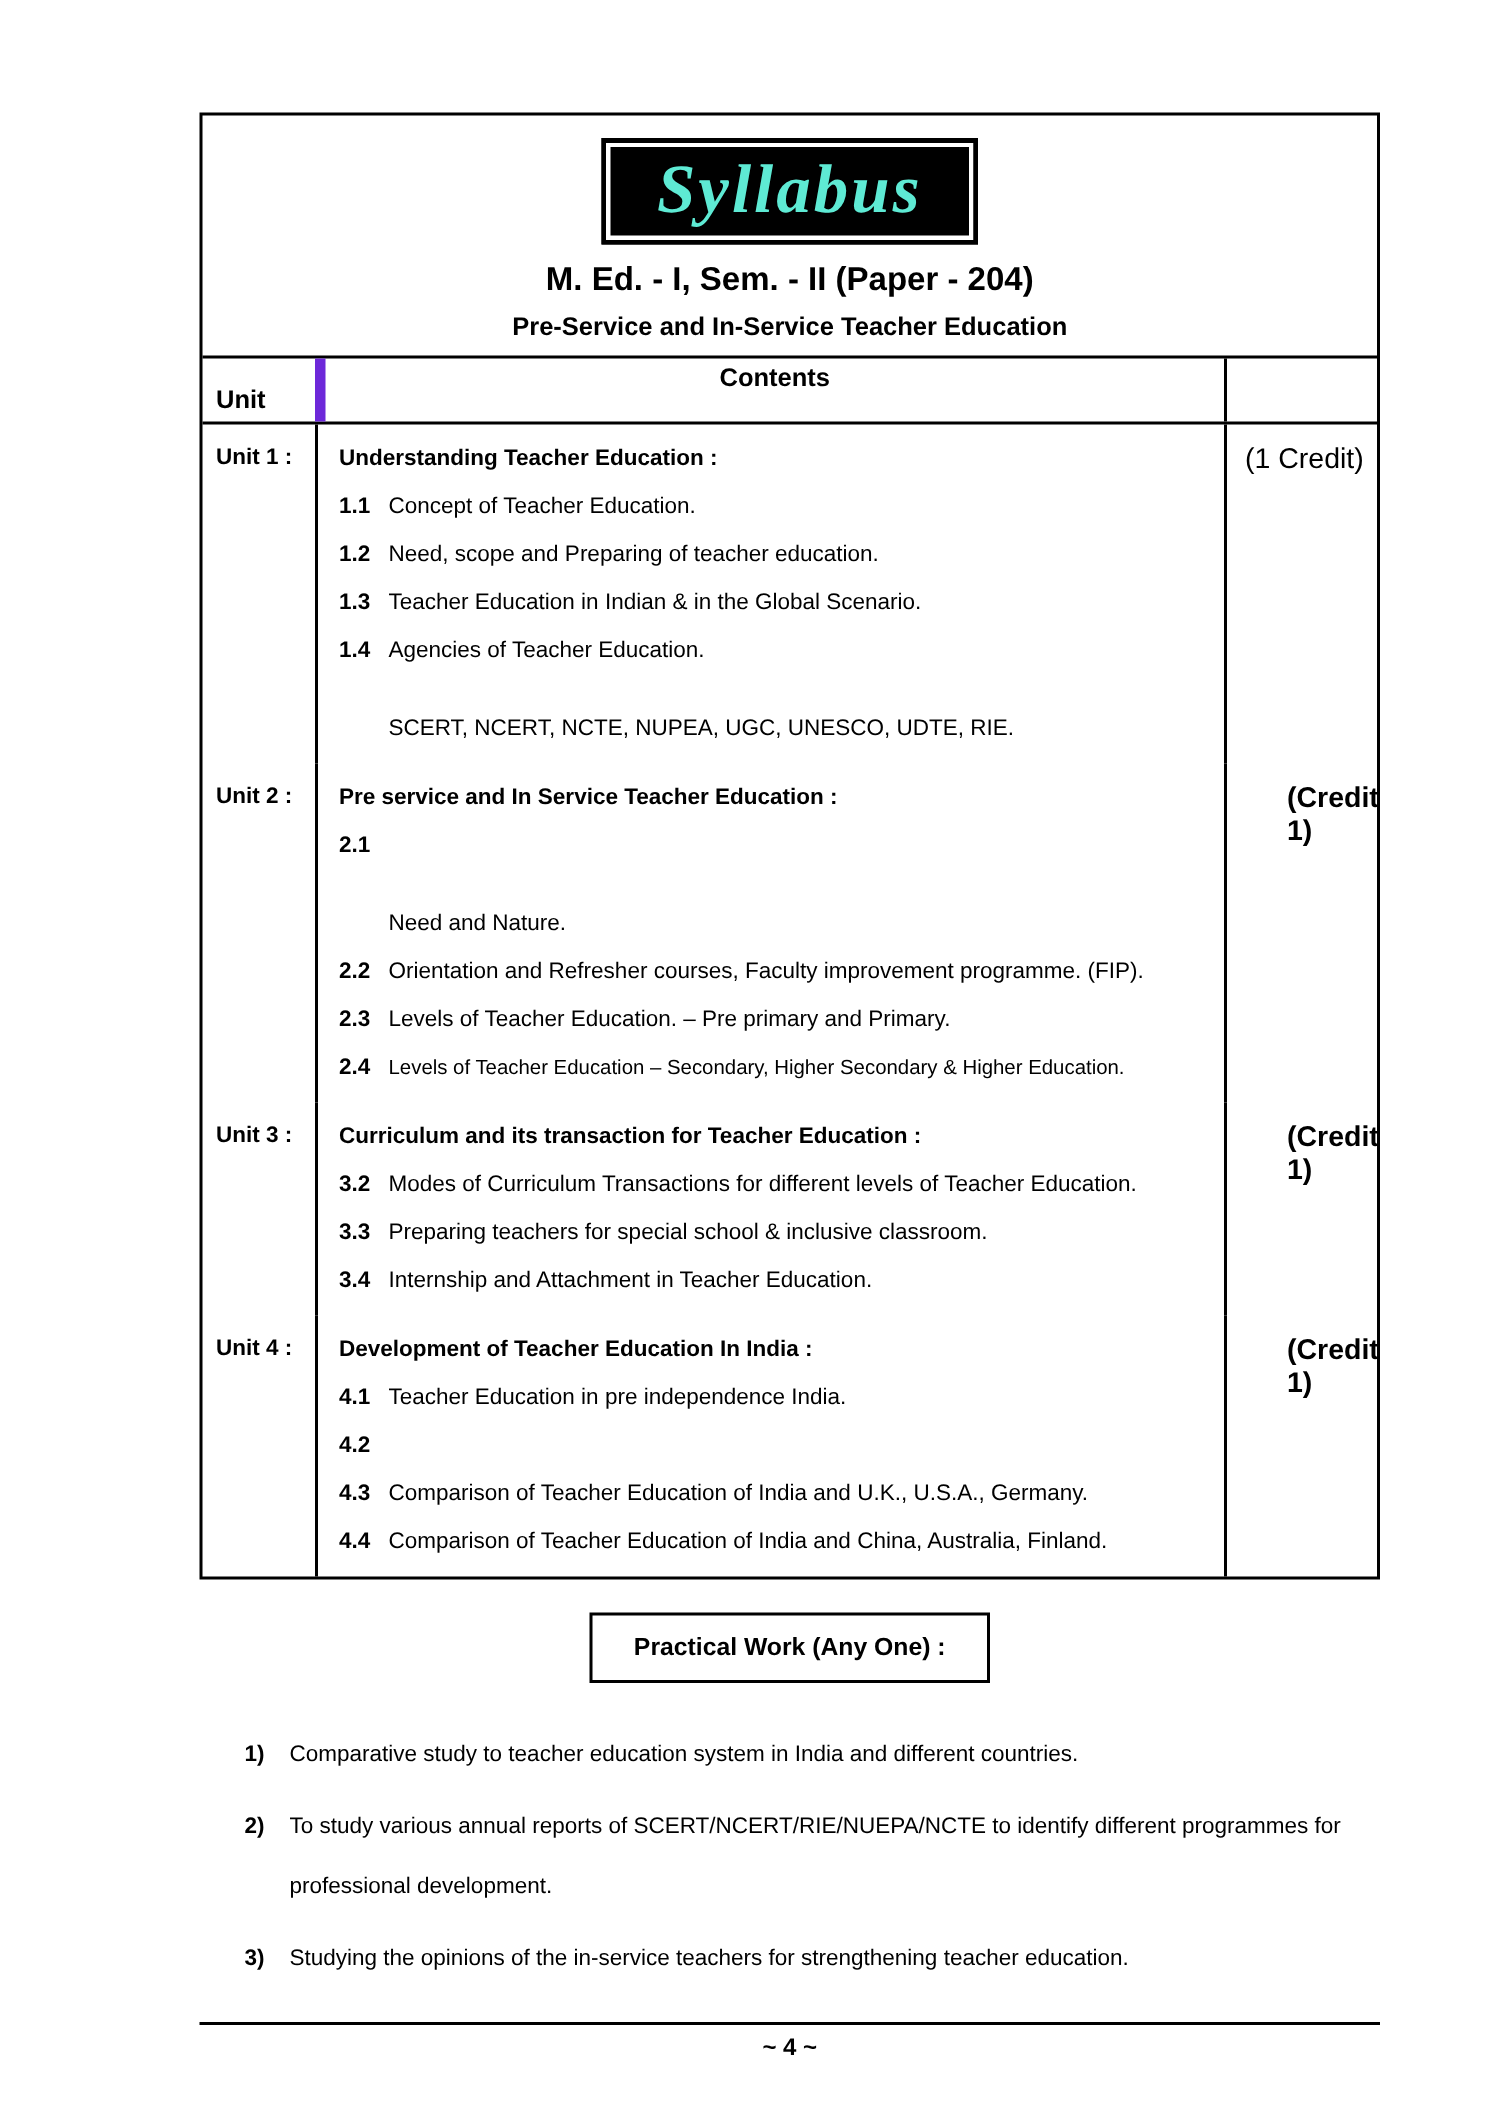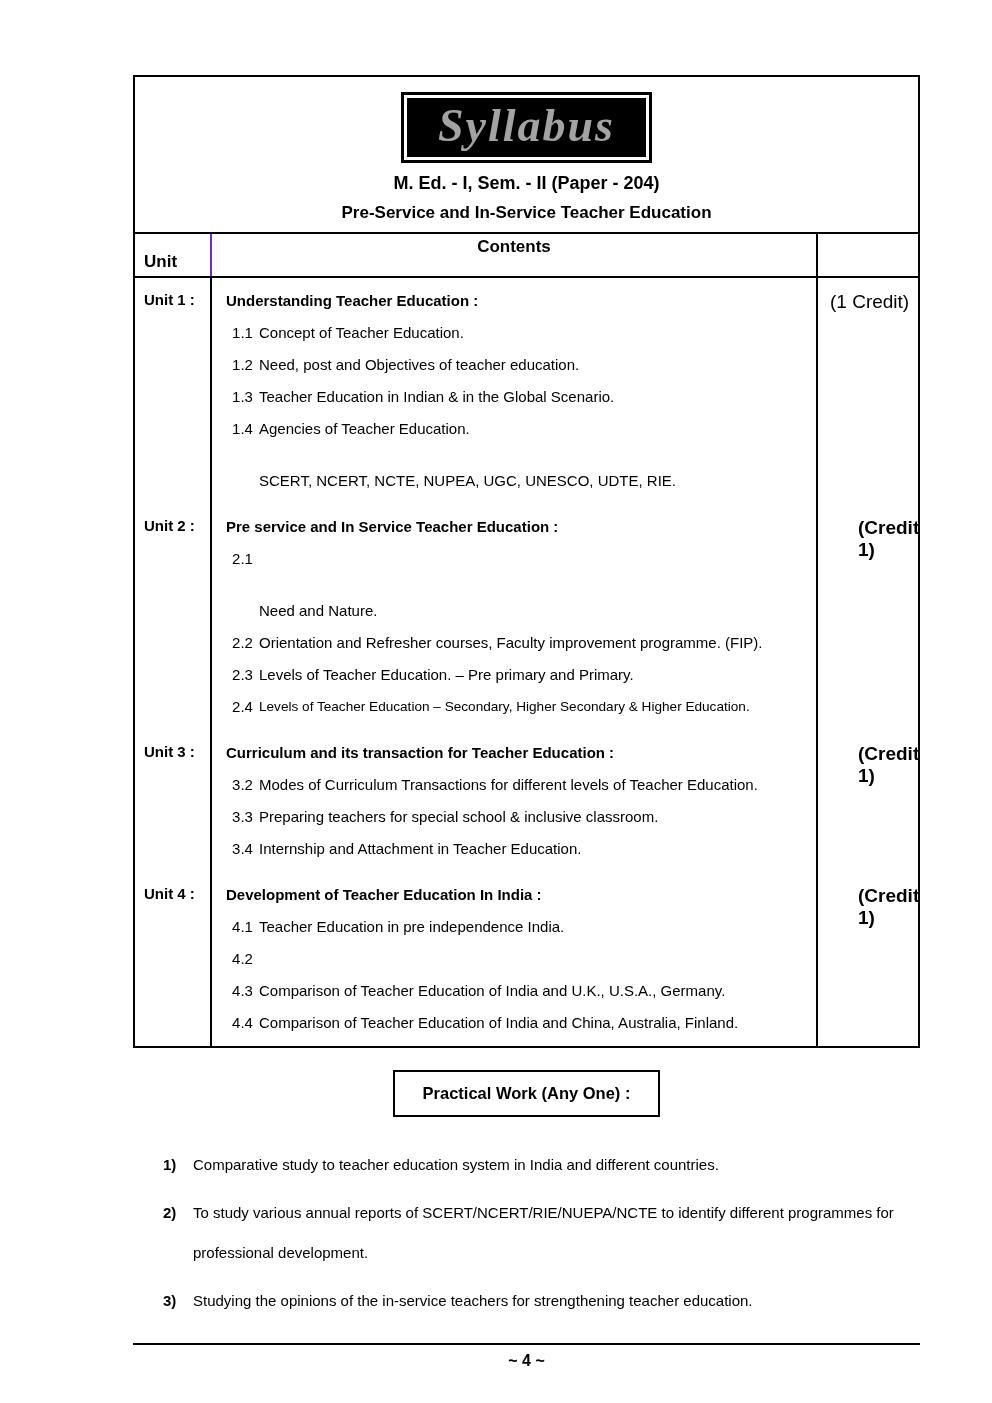--- a/index.html
+++ b/index.html
@@ -18,63 +18,63 @@
 
   .title-section { text-align: center; padding-top: 15px; }
   .syllabus-box {
     display: inline-block;
     background: #000;
     border: 3px solid #000;
     box-shadow: inset 0 0 0 3px #fff;
     padding: 7px 34px 10px 34px;
   }
   .syllabus-text {
-    color: #a3a3a3;
+    color: #5eead4;
     font-family: "Liberation Serif", serif;
     font-style: italic;
     font-weight: bold;
     font-size: 46px;
     letter-spacing: 2px;
     line-height: 1.05;
   }
-  .paper-title { font-weight: bold; font-size: 18px; margin-top: 10px; }
+  .paper-title { font-weight: bold; font-size: 22px; margin-top: 10px; }
   .course-title { font-weight: bold; font-size: 17px; margin: 9px 0 9px 0; }
 
   .tbl-header {
     display: grid;
     grid-template-columns: 75px 1fr 100px;
     border-top: 2px solid #000;
     border-bottom: 2px solid #000;
     font-weight: bold;
     font-size: 17px;
   }
   .hdr-unit { padding: 18px 6px 4px 9px; }
   .hdr-contents {
     text-align: center;
-    border-left: 2px solid #6d28d9;
+    border-left: 7px solid #6d28d9;
     border-right: 2px solid #000;
     padding: 3px 0 4px 0;
   }
   .hdr-credit { }
 
   .tbl-body { display: grid; grid-template-columns: 75px 1fr 100px; }
   .cell-unit { padding: 13px 4px 0 9px; font-weight: bold; font-size: 15px; }
   .cell-contents {
     border-left: 2px solid #000;
     border-right: 2px solid #000;
     padding: 13px 8px 1px 14px;
     font-size: 15px;
   }
   .cell-credit { padding: 13px 4px 0 12px; font-size: 19px; }
   .credit-normal { font-weight: normal; }
   .credit-bold { font-weight: bold; padding-left: 40px; }
 
   .unit-heading { font-weight: bold; margin-bottom: 13px; line-height: 19px; }
   .item { display: flex; margin-bottom: 13px; line-height: 19px; }
-  .item-num { font-weight: normal; width: 33px; flex-shrink: 0; text-align: center; }
+  .item-num { font-weight: bold; width: 33px; flex-shrink: 0; }
   .item-text { }
   .sub-line { margin-left: 33px; margin-bottom: 13px; line-height: 19px; margin-top: 33px; }
   .tight { font-size: 13.6px; }
 
   
   .practical-box {
     margin: 22px auto 0 auto;
     width: fit-content;
     border: 2px solid #000;
     padding: 12px 28px;
@@ -116,21 +116,21 @@
 
         <div class="cell-unit">Unit 1 :</div>
         <div class="cell-contents">
           <div class="unit-heading">Understanding Teacher Education :</div>
           <div class="item">
             <span class="item-num">1.1</span>
             <span class="item-text">Concept of Teacher Education.</span>
           </div>
           <div class="item">
             <span class="item-num">1.2</span>
-            <span class="item-text">Need, post and Objectives of teacher education.</span>
+            <span class="item-text">Need, scope and Preparing of teacher education.</span>
           </div>
           <div class="item">
             <span class="item-num">1.3</span>
             <span class="item-text">Teacher Education in Indian &amp; in the Global Scenario.</span>
           </div>
           <div class="item">
             <span class="item-num">1.4</span>
             <span class="item-text">Agencies of Teacher Education.</span>
           </div>
           <div class="sub-line">SCERT, NCERT, NCTE, NUPEA, UGC, UNESCO, UDTE, RIE.</div>

